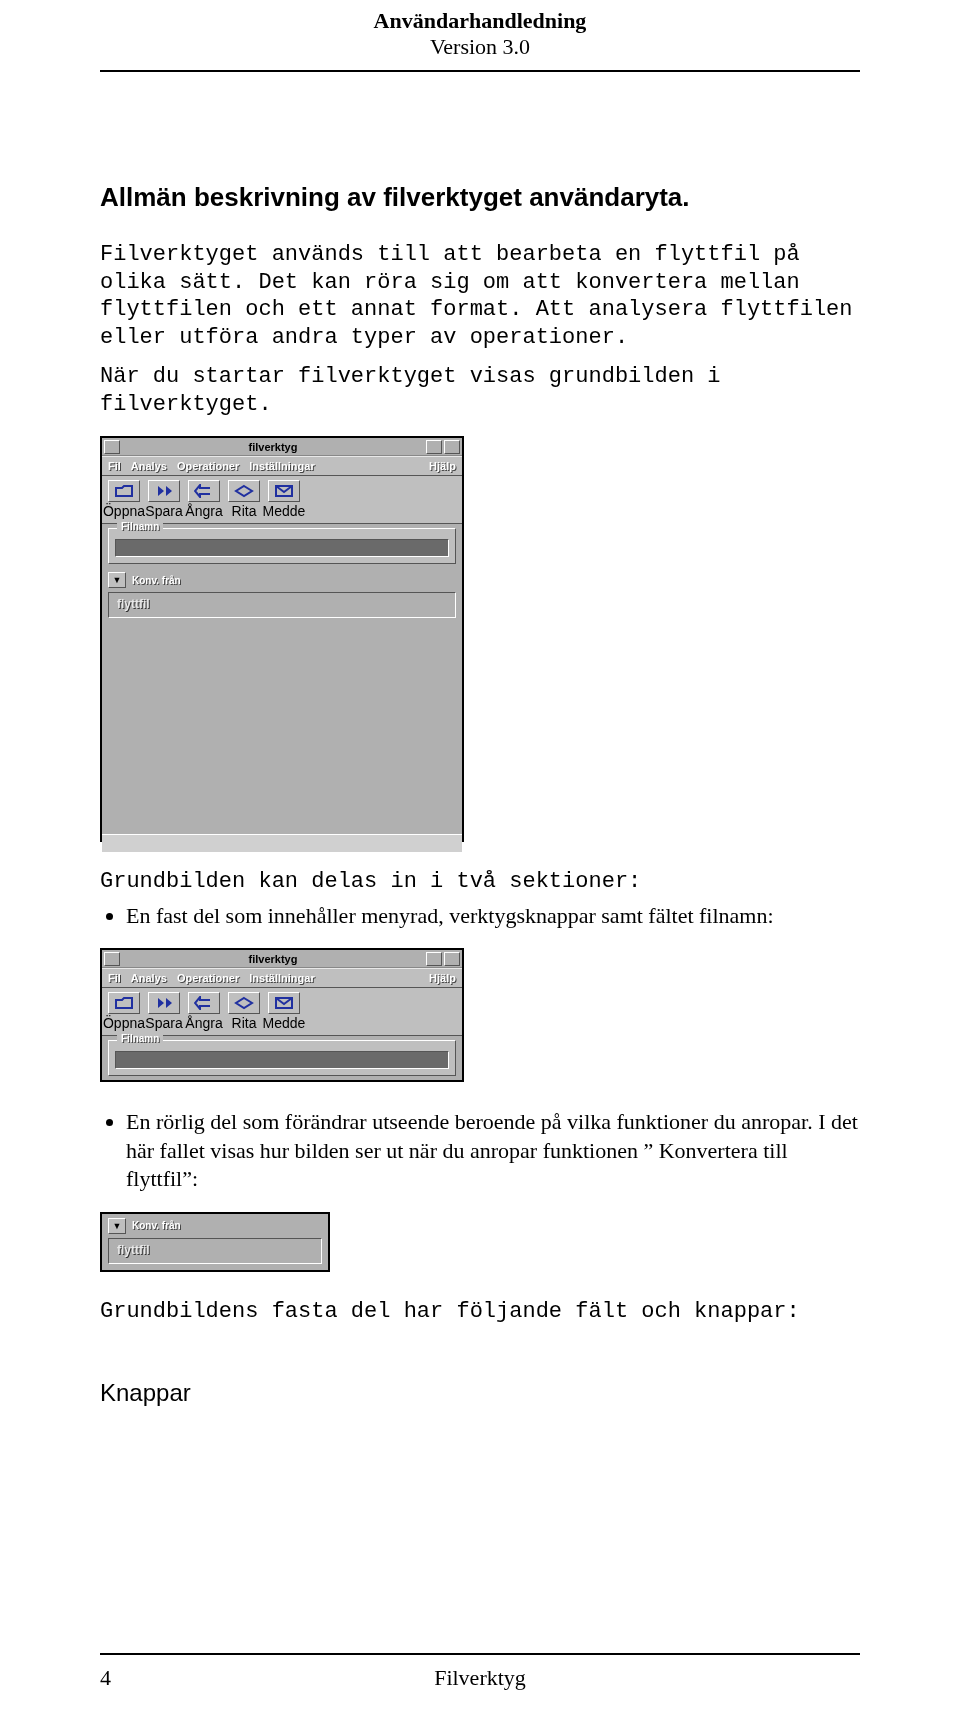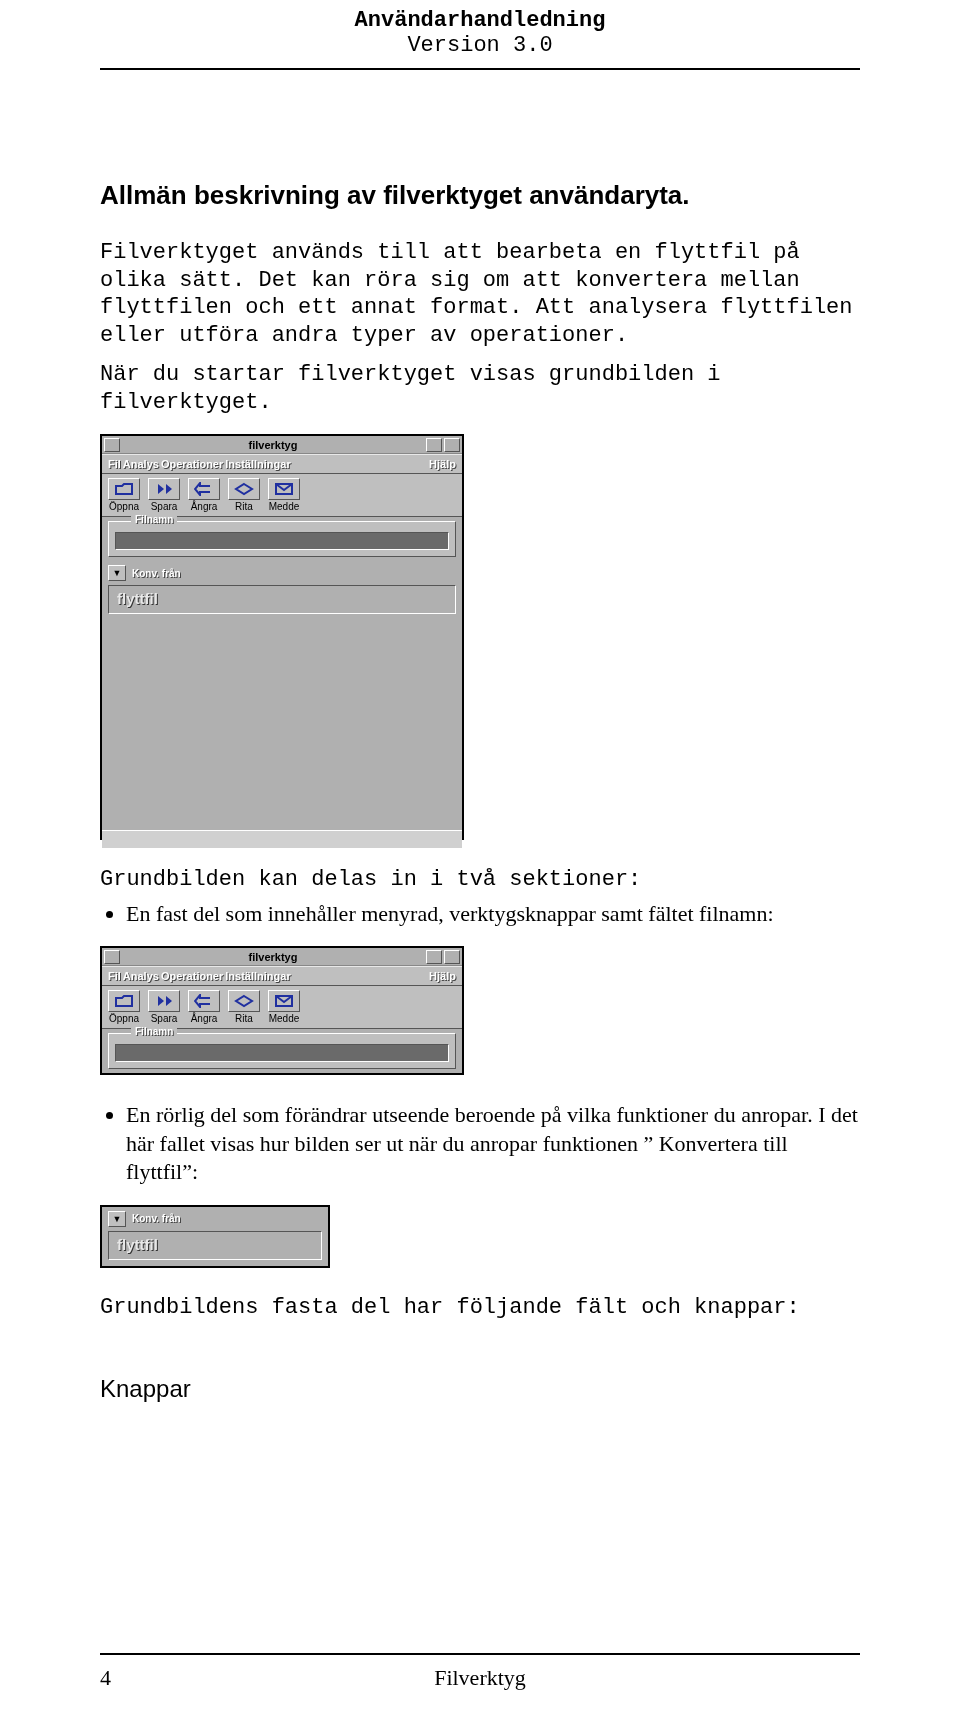--- a/index.html
+++ b/index.html
@@ -15,21 +15,21 @@
     padding: 0 100px;
     display: flex;
     flex-direction: column;
     height: 100%;
   }
   .doc-header {
     text-align: center;
     padding-top: 8px;
     padding-bottom: 10px;
     border-bottom: 2px solid #000;
-    font-family: Liberation Mono, monospace;
+    font-family: Liberation Serif, serif;
   }
   .doc-header .h1 { font-weight: bold; font-size: 22px; }
   .doc-header .h2 { font-size: 22px; }
   .doc-header .h3 { font-size: 22px; }
   .content { flex: 1; padding-top: 110px; }
   .section-title {
     font-family: Arial, Helvetica, sans-serif;
     font-weight: bold;
     font-size: 26px;
     margin-bottom: 28px;
@@ -79,21 +79,21 @@
     justify-content: space-between;
     background: #bfbfbf;
     border-top: 1px solid #e8e8e8;
     border-bottom: 1px solid #555;
     padding: 3px 6px;
     color: #fff;
     font-weight: bold;
     font-size: 11px;
     text-shadow: 1px 1px 0 #444;
   }
-  .menubar-left { display: flex; gap: 2px; justify-content: center; }
+  .menubar-left { display: flex; gap: 10px; justify-content: center; }
 
   .toolbar {
     display: flex;
     background: #bfbfbf;
     padding: 2px;
     border-bottom: 1px solid #555;
   }
   .toolbtn {
     width: 40px;
     display: flex;
@@ -104,33 +104,33 @@
   }
   .toolbtn .icon {
     width: 32px; height: 22px;
     background: #bfbfbf;
     border: 1px solid #fff;
     border-right-color: #555; border-bottom-color: #555;
     display: flex; align-items: center; justify-content: center;
     color: #3030a0;
   }
   .toolbtn .icon svg { display: block; }
-  .toolbtn .lbl { font-size: 10px; color: #000; }
+  .toolbtn .lbl { font-size: 14px; color: #000; }
 
   .group {
     margin: 4px 6px;
     border: 1px solid #555;
     border-top-color: #fff; border-left-color: #fff;
     background: #bfbfbf;
     position: relative;
     padding: 10px 6px 6px 6px;
   }
   .group .legend {
     position: absolute;
-    top: -8px; left: 22px;
+    top: -8px; left: 8px;
     background: #bfbfbf;
     padding: 0 4px;
     font-size: 10px; color: #fff;
     text-shadow: 1px 1px 0 #444;
     font-weight: bold;
   }
   .textfield {
     width: 100%;
     height: 18px;
     background: #6a6a6a;
@@ -153,21 +153,21 @@
     font-size: 9px; color: #000;
   }
   .konv-label { font-size: 10px; color: #fff; text-shadow: 1px 1px 0 #444; font-weight: bold; }
   .filetype-box {
     margin: 2px 6px 6px 6px;
     border: 1px solid #555;
     border-right-color: #fff; border-bottom-color: #fff;
     padding: 4px 8px 6px 8px;
   }
   .filetype-box .ft {
-    font-size: 15px; color: #e8e8e8; font-weight: bold; text-shadow: 1px 1px 0 #333;
+    font-size: 12px; color: #e8e8e8; font-weight: bold; text-shadow: 1px 1px 0 #333;
   }
 
   .blank-area { height: 210px; background: #b0b0b0; }
   .statusbar { height: 18px; background: #d0d0d0;
     border-top: 1px solid #fff; }
 
   ul.bullets { list-style: disc; padding-left: 26px; margin: 4px 0; }
   ul.bullets li { font-size: 22px; line-height: 1.3; margin-bottom: 6px; }
 
   .subhead {

